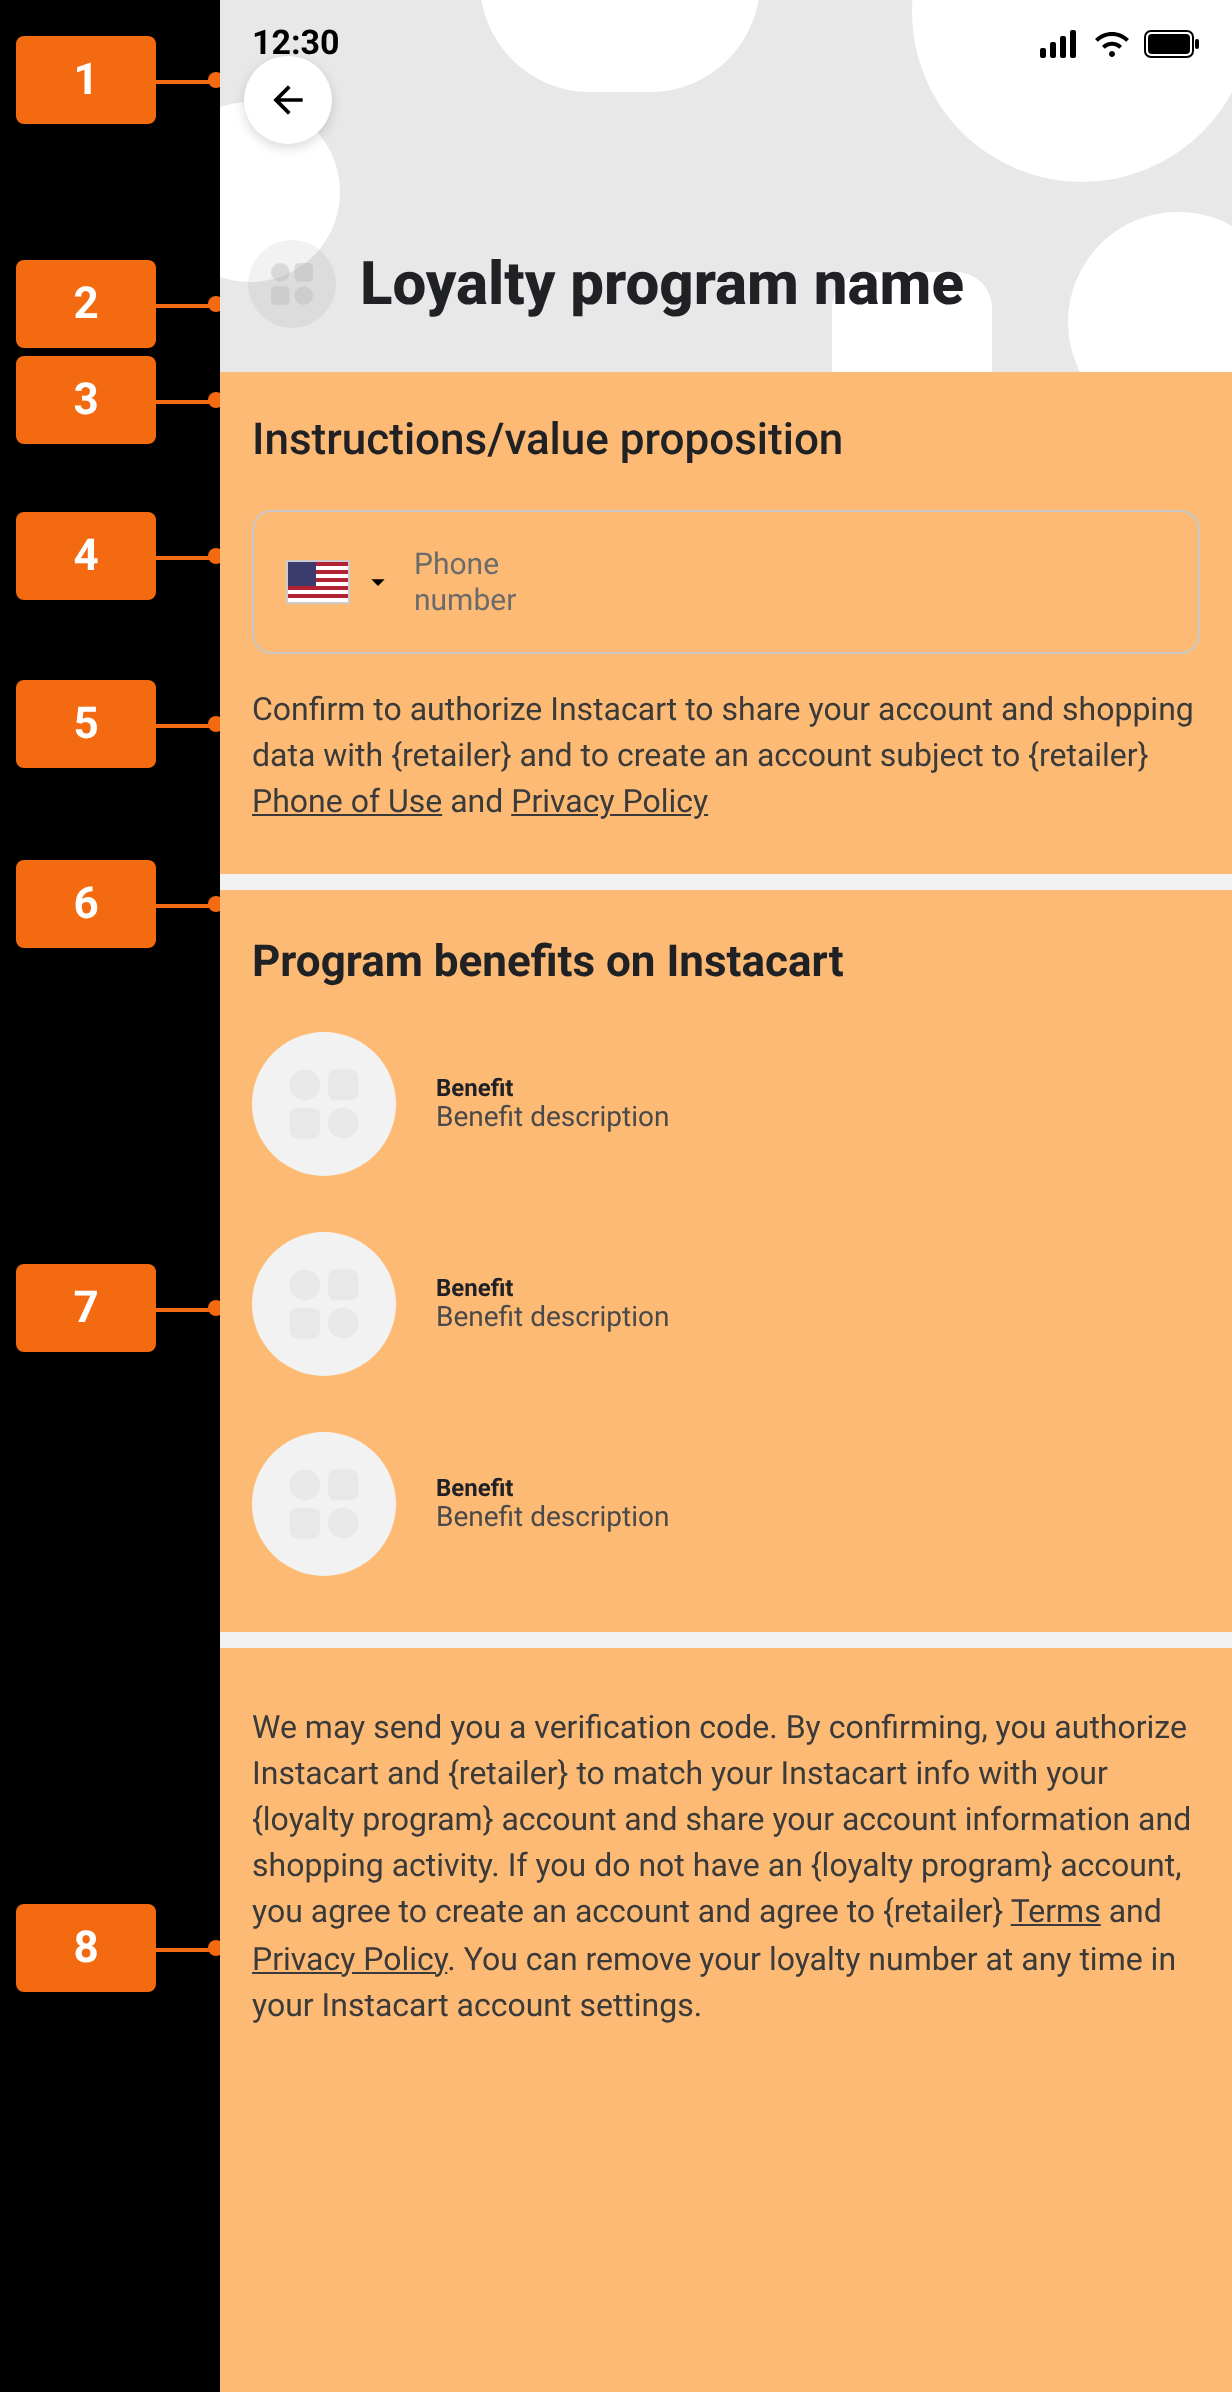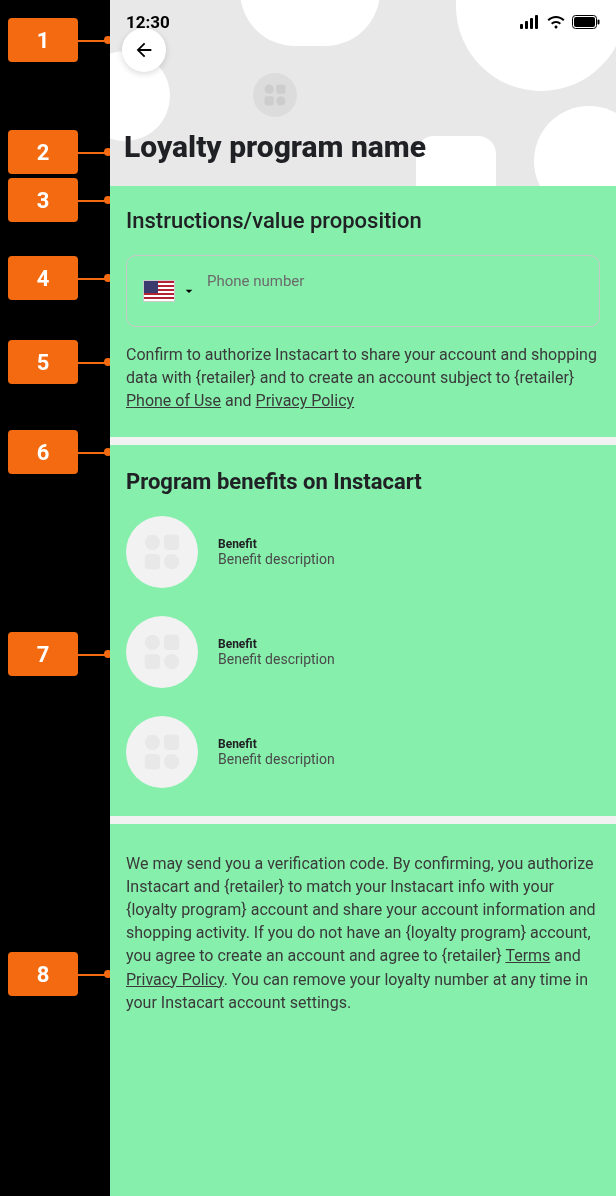--- a/index.html
+++ b/index.html
@@ -55,21 +55,21 @@
     background: #F36A10;
   }
 
   
   .device {
     position: absolute;
     left: 110px;
     top: 0;
     width: 506px;
     height: 1196px;
-    background: #86efac;
+    background: #fdba74;
   }
 
   
   .status-bar {
     height: 44px;
     display: flex;
     align-items: center;
     justify-content: space-between;
     padding: 0 16px;
     font-size: 17px;
@@ -110,21 +110,20 @@
   }
 
   .title-row {
     position: absolute;
     left: 14px;
     bottom: 22px;
     display: flex;
     align-items: center;
     gap: 12px;
     z-index: 3;
-    flex-direction: column;
   }
   .title-icon-ph, .benefit-icon-ph {
     width: 44px; height: 44px;
     border-radius: 50%;
     background: rgba(0,0,0,.05);
     display: flex;
     align-items: center;
     justify-content: center;
     flex-shrink: 0;
   }
@@ -171,21 +170,21 @@
     position: relative;
     border: 1px solid #ccc;
   }
   .flag::before {
     content: "";
     position: absolute;
     top: 0; left: 0;
     width: 14px; height: 12px;
     background: #3C3B6E;
   }
-  .phone-label-stack { display: flex; flex-direction: column; flex: 1; }
+  .phone-label-stack { display: flex; flex-direction: row; flex: 1; }
   .phone-label {
     font-size: 15px;
     color: #6b6b6b;
   }
   .phone-input {
     border: none;
     outline: none;
     font-size: 18px;
     width: 100%;
     background: transparent;

